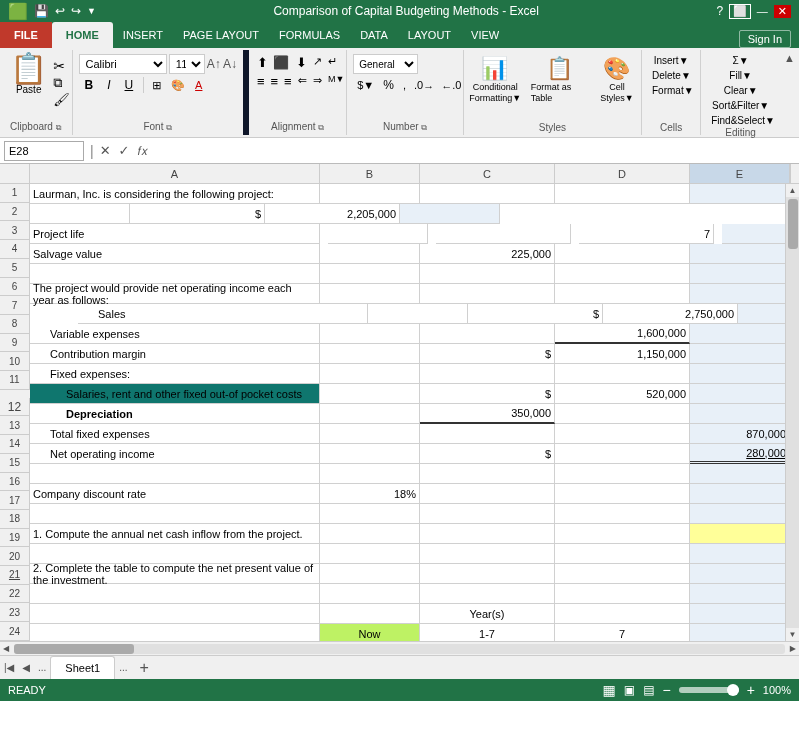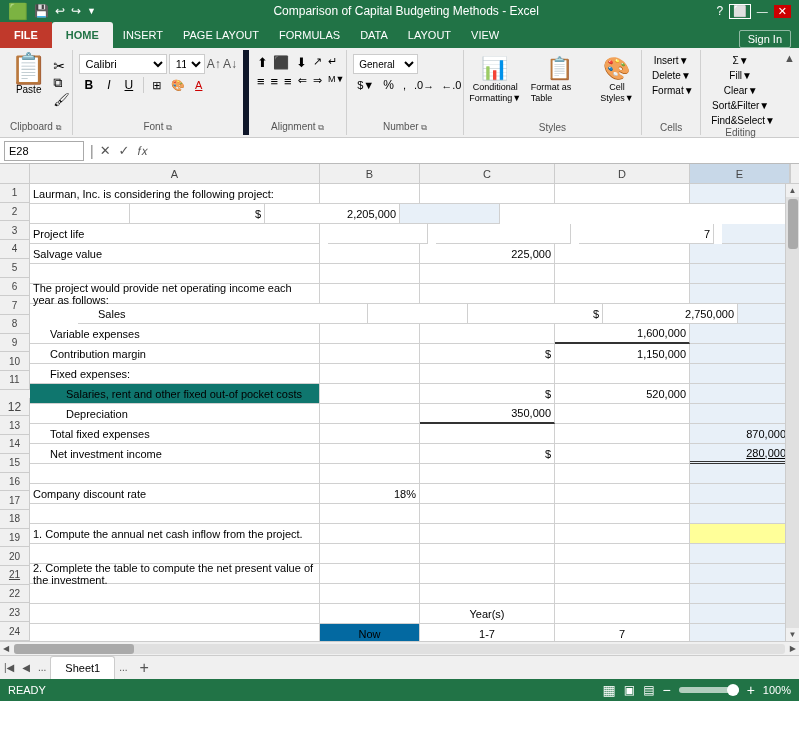--- a/index.html
+++ b/index.html
@@ -301,37 +301,37 @@
 
         <div style="display:flex;">
           <div style="width:290px; min-width:290px; border-right:1px solid #d0d0d0; border-bottom:1px solid #d0d0d0; font-size:11px; padding:0 3px 0 36px; display:flex; align-items:center; height:20px; background:#0f766e;">      Salaries, rent and other fixed out-of pocket costs</div>
           <div style="width:100px; min-width:100px; border-right:1px solid #d0d0d0; border-bottom:1px solid #d0d0d0; height:20px; background:white;"></div>
           <div style="width:135px; min-width:135px; border-right:1px solid #d0d0d0; border-bottom:1px solid #d0d0d0; font-size:11px; padding:0 3px; display:flex; align-items:center; justify-content:flex-end; height:20px; background:white;">$</div>
           <div style="width:135px; min-width:135px; border-right:1px solid #d0d0d0; border-bottom:1px solid #d0d0d0; font-size:11px; padding:0 3px; display:flex; align-items:center; justify-content:flex-end; height:20px; background:white;">520,000</div>
           <div style="width:100px; min-width:100px; border-right:1px solid #d0d0d0; border-bottom:1px solid #d0d0d0; height:20px; background:#e8f0f8;"></div>
         </div>
 
         <div style="display:flex;">
-          <div style="width:290px; min-width:290px; border-right:1px solid #d0d0d0; border-bottom:1px solid #d0d0d0; font-size:11px; padding:0 3px 0 36px; display:flex; align-items:center; height:20px; background:white;">      Depreciation</div>
+          <div style="width:290px; min-width:290px; border-right:1px solid #d0d0d0; border-bottom:1px solid #d0d0d0; font-size:11px; padding:0 3px 0 36px; display:flex; align-items:center; height:20px; background:white;font-weight:bold;">      Depreciation</div>
           <div style="width:100px; min-width:100px; border-right:1px solid #d0d0d0; border-bottom:1px solid #d0d0d0; height:20px; background:white;"></div>
           <div style="width:135px; min-width:135px; border-right:1px solid #d0d0d0; border-bottom:2px solid #333; font-size:11px; padding:0 3px; display:flex; align-items:center; justify-content:flex-end; height:20px; background:white;">350,000</div>
           <div style="width:135px; min-width:135px; border-right:1px solid #d0d0d0; border-bottom:1px solid #d0d0d0; height:20px; background:white;"></div>
           <div style="width:100px; min-width:100px; border-right:1px solid #d0d0d0; border-bottom:1px solid #d0d0d0; height:20px; background:#e8f0f8;"></div>
         </div>
 
         <div style="display:flex;">
           <div style="width:290px; min-width:290px; border-right:1px solid #d0d0d0; border-bottom:1px solid #d0d0d0; font-size:11px; padding:0 3px 0 20px; display:flex; align-items:center; height:20px; background:white;">   Total fixed expenses</div>
           <div style="width:100px; min-width:100px; border-right:1px solid #d0d0d0; border-bottom:1px solid #d0d0d0; height:20px; background:white;"></div>
           <div style="width:135px; min-width:135px; border-right:1px solid #d0d0d0; border-bottom:1px solid #d0d0d0; height:20px; background:white;"></div>
           <div style="width:135px; min-width:135px; border-right:1px solid #d0d0d0; border-bottom:1px solid #d0d0d0; height:20px; background:white;"></div>
           <div style="width:100px; min-width:100px; border-right:1px solid #d0d0d0; border-bottom:1px solid #d0d0d0; font-size:11px; padding:0 3px; display:flex; align-items:center; justify-content:flex-end; height:20px; background:#e8f0f8;">870,000</div>
         </div>
 
         <div style="display:flex;">
-          <div style="width:290px; min-width:290px; border-right:1px solid #d0d0d0; border-bottom:1px solid #d0d0d0; font-size:11px; padding:0 3px 0 20px; display:flex; align-items:center; height:20px; background:white;">   Net investment income</div>
+          <div style="width:290px; min-width:290px; border-right:1px solid #d0d0d0; border-bottom:1px solid #d0d0d0; font-size:11px; padding:0 3px 0 20px; display:flex; align-items:center; height:20px; background:white;">   Net operating income</div>
           <div style="width:100px; min-width:100px; border-right:1px solid #d0d0d0; border-bottom:1px solid #d0d0d0; height:20px; background:white;"></div>
           <div style="width:135px; min-width:135px; border-right:1px solid #d0d0d0; border-bottom:1px solid #d0d0d0; font-size:11px; padding:0 3px; display:flex; align-items:center; justify-content:flex-end; height:20px; background:white;">$</div>
           <div style="width:135px; min-width:135px; border-right:1px solid #d0d0d0; border-bottom:1px solid #d0d0d0; height:20px; background:white;"></div>
           <div style="width:100px; min-width:100px; border-right:1px solid #d0d0d0; border-bottom:3px double #333; font-size:11px; padding:0 3px; display:flex; align-items:center; justify-content:flex-end; height:20px; background:#e8f0f8; text-decoration:underline;">280,000</div>
         </div>
 
         <div style="display:flex;">
           <div style="width:290px; min-width:290px; border-right:1px solid #d0d0d0; border-bottom:1px solid #d0d0d0; height:20px; background:white;"></div>
           <div style="width:100px; min-width:100px; border-right:1px solid #d0d0d0; border-bottom:1px solid #d0d0d0; height:20px; background:white;"></div>
           <div style="width:135px; min-width:135px; border-right:1px solid #d0d0d0; border-bottom:1px solid #d0d0d0; height:20px; background:white;"></div>
@@ -390,21 +390,21 @@
         <div style="display:flex;">
           <div style="width:290px; min-width:290px; border-right:1px solid #d0d0d0; border-bottom:1px solid #d0d0d0; height:20px; background:white;"></div>
           <div style="width:100px; min-width:100px; border-right:1px solid #d0d0d0; border-bottom:1px solid #d0d0d0; height:20px; background:white;"></div>
           <div style="width:135px; min-width:135px; border-right:1px solid #d0d0d0; border-bottom:1px solid #d0d0d0; font-size:11px; padding:0 3px; display:flex; align-items:center; justify-content:center; height:20px; background:white;">Year(s)</div>
           <div style="width:135px; min-width:135px; border-right:1px solid #d0d0d0; border-bottom:1px solid #d0d0d0; height:20px; background:white;"></div>
           <div style="width:100px; min-width:100px; border-right:1px solid #d0d0d0; border-bottom:1px solid #d0d0d0; height:20px; background:#e8f0f8;"></div>
         </div>
 
         <div style="display:flex;">
           <div style="width:290px; min-width:290px; border-right:1px solid #d0d0d0; border-bottom:1px solid #d0d0d0; height:20px; background:white;"></div>
-          <div style="width:100px; min-width:100px; border-right:1px solid #d0d0d0; border-bottom:1px solid #d0d0d0; font-size:11px; padding:0 3px; display:flex; align-items:center; justify-content:center; height:20px; background:#0369a1;">Now</div>
+          <div style="width:100px; min-width:100px; border-right:1px solid #d0d0d0; border-bottom:1px solid #d0d0d0; font-size:11px; padding:0 3px; display:flex; align-items:center; justify-content:center; height:20px; background:#bef264;">Now</div>
           <div style="width:135px; min-width:135px; border-right:1px solid #d0d0d0; border-bottom:1px solid #d0d0d0; font-size:11px; padding:0 3px; display:flex; align-items:center; justify-content:center; height:20px; background:white;">1-7</div>
           <div style="width:135px; min-width:135px; border-right:1px solid #d0d0d0; border-bottom:1px solid #d0d0d0; font-size:11px; padding:0 3px; display:flex; align-items:center; justify-content:center; height:20px; background:white;">7</div>
           <div style="width:100px; min-width:100px; border-right:1px solid #d0d0d0; border-bottom:1px solid #d0d0d0; height:20px; background:#e8f0f8;"></div>
         </div>
 
       </div>
 
       <div style="width:14px; background:#f0f0f0; border-left:1px solid #ccc; display:flex; flex-direction:column; align-items:center;">
         <span style="cursor:pointer; font-size:8px; padding:2px; color:#555;">▲</span>
         <div style="flex:1; width:100%; background:#e0e0e0; position:relative;">

